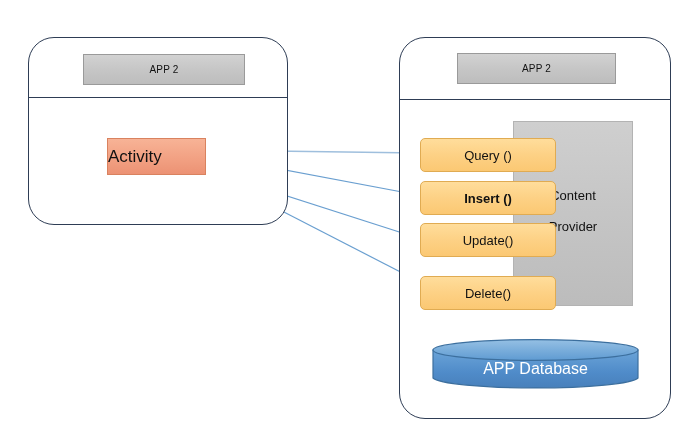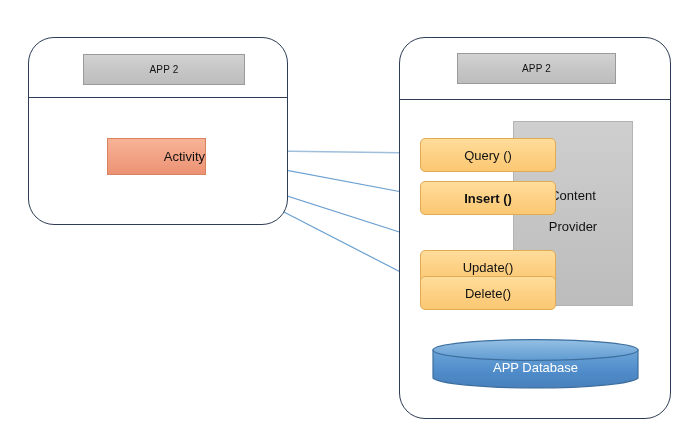--- a/index.html
+++ b/index.html
@@ -103,22 +103,22 @@
     position: absolute;
     left: 107px;
     top: 138px;
     width: 99px;
     height: 37px;
     background: linear-gradient(to bottom, #f7b396 0%, #f2a183 55%, #ec9274 100%);
     border: 1px solid #d9825f;
     box-sizing: border-box;
     display: flex;
     align-items: center;
-    justify-content: flex-end;
-    font-size: 13px;
+    justify-content: flex-start;
+    font-size: 17px;
     color: #111111;
   }
 
   .method-box {
     position: absolute;
     left: 420px;
     width: 136px;
     height: 34px;
     background: linear-gradient(to bottom, #ffdd9b 0%, #fdd185 50%, #fbc873 100%);
     border: 1px solid #e0ab52;
@@ -126,38 +126,38 @@
     box-sizing: border-box;
     display: flex;
     align-items: center;
     justify-content: center;
     font-size: 13px;
     color: #111111;
     z-index: 3;
   }
   #method-0 { top: 138px; }
   #method-1 { top: 181px; font-weight: bold; }
-  #method-2 { top: 223px; margin-top: 27px; }
+  #method-2 { top: 223px; }
   #method-3 { top: 276px; }
 
   #db-cylinder {
     position: absolute;
     left: 432px;
     top: 339px;
     width: 207px;
     height: 50px;
     z-index: 2;
   }
   #db-label {
     position: absolute;
     left: 432px;
     top: 360px;
     width: 207px;
     text-align: center;
-    font-size: 13px;
+    font-size: 16px;
     color: #ffffff;
     z-index: 4;
     pointer-events: none;
   }
 </style>
 </head>
 <body>
 
 <svg id="canvas" viewBox="0 0 694 437" xmlns="http://www.w3.org/2000/svg">
   <defs>

